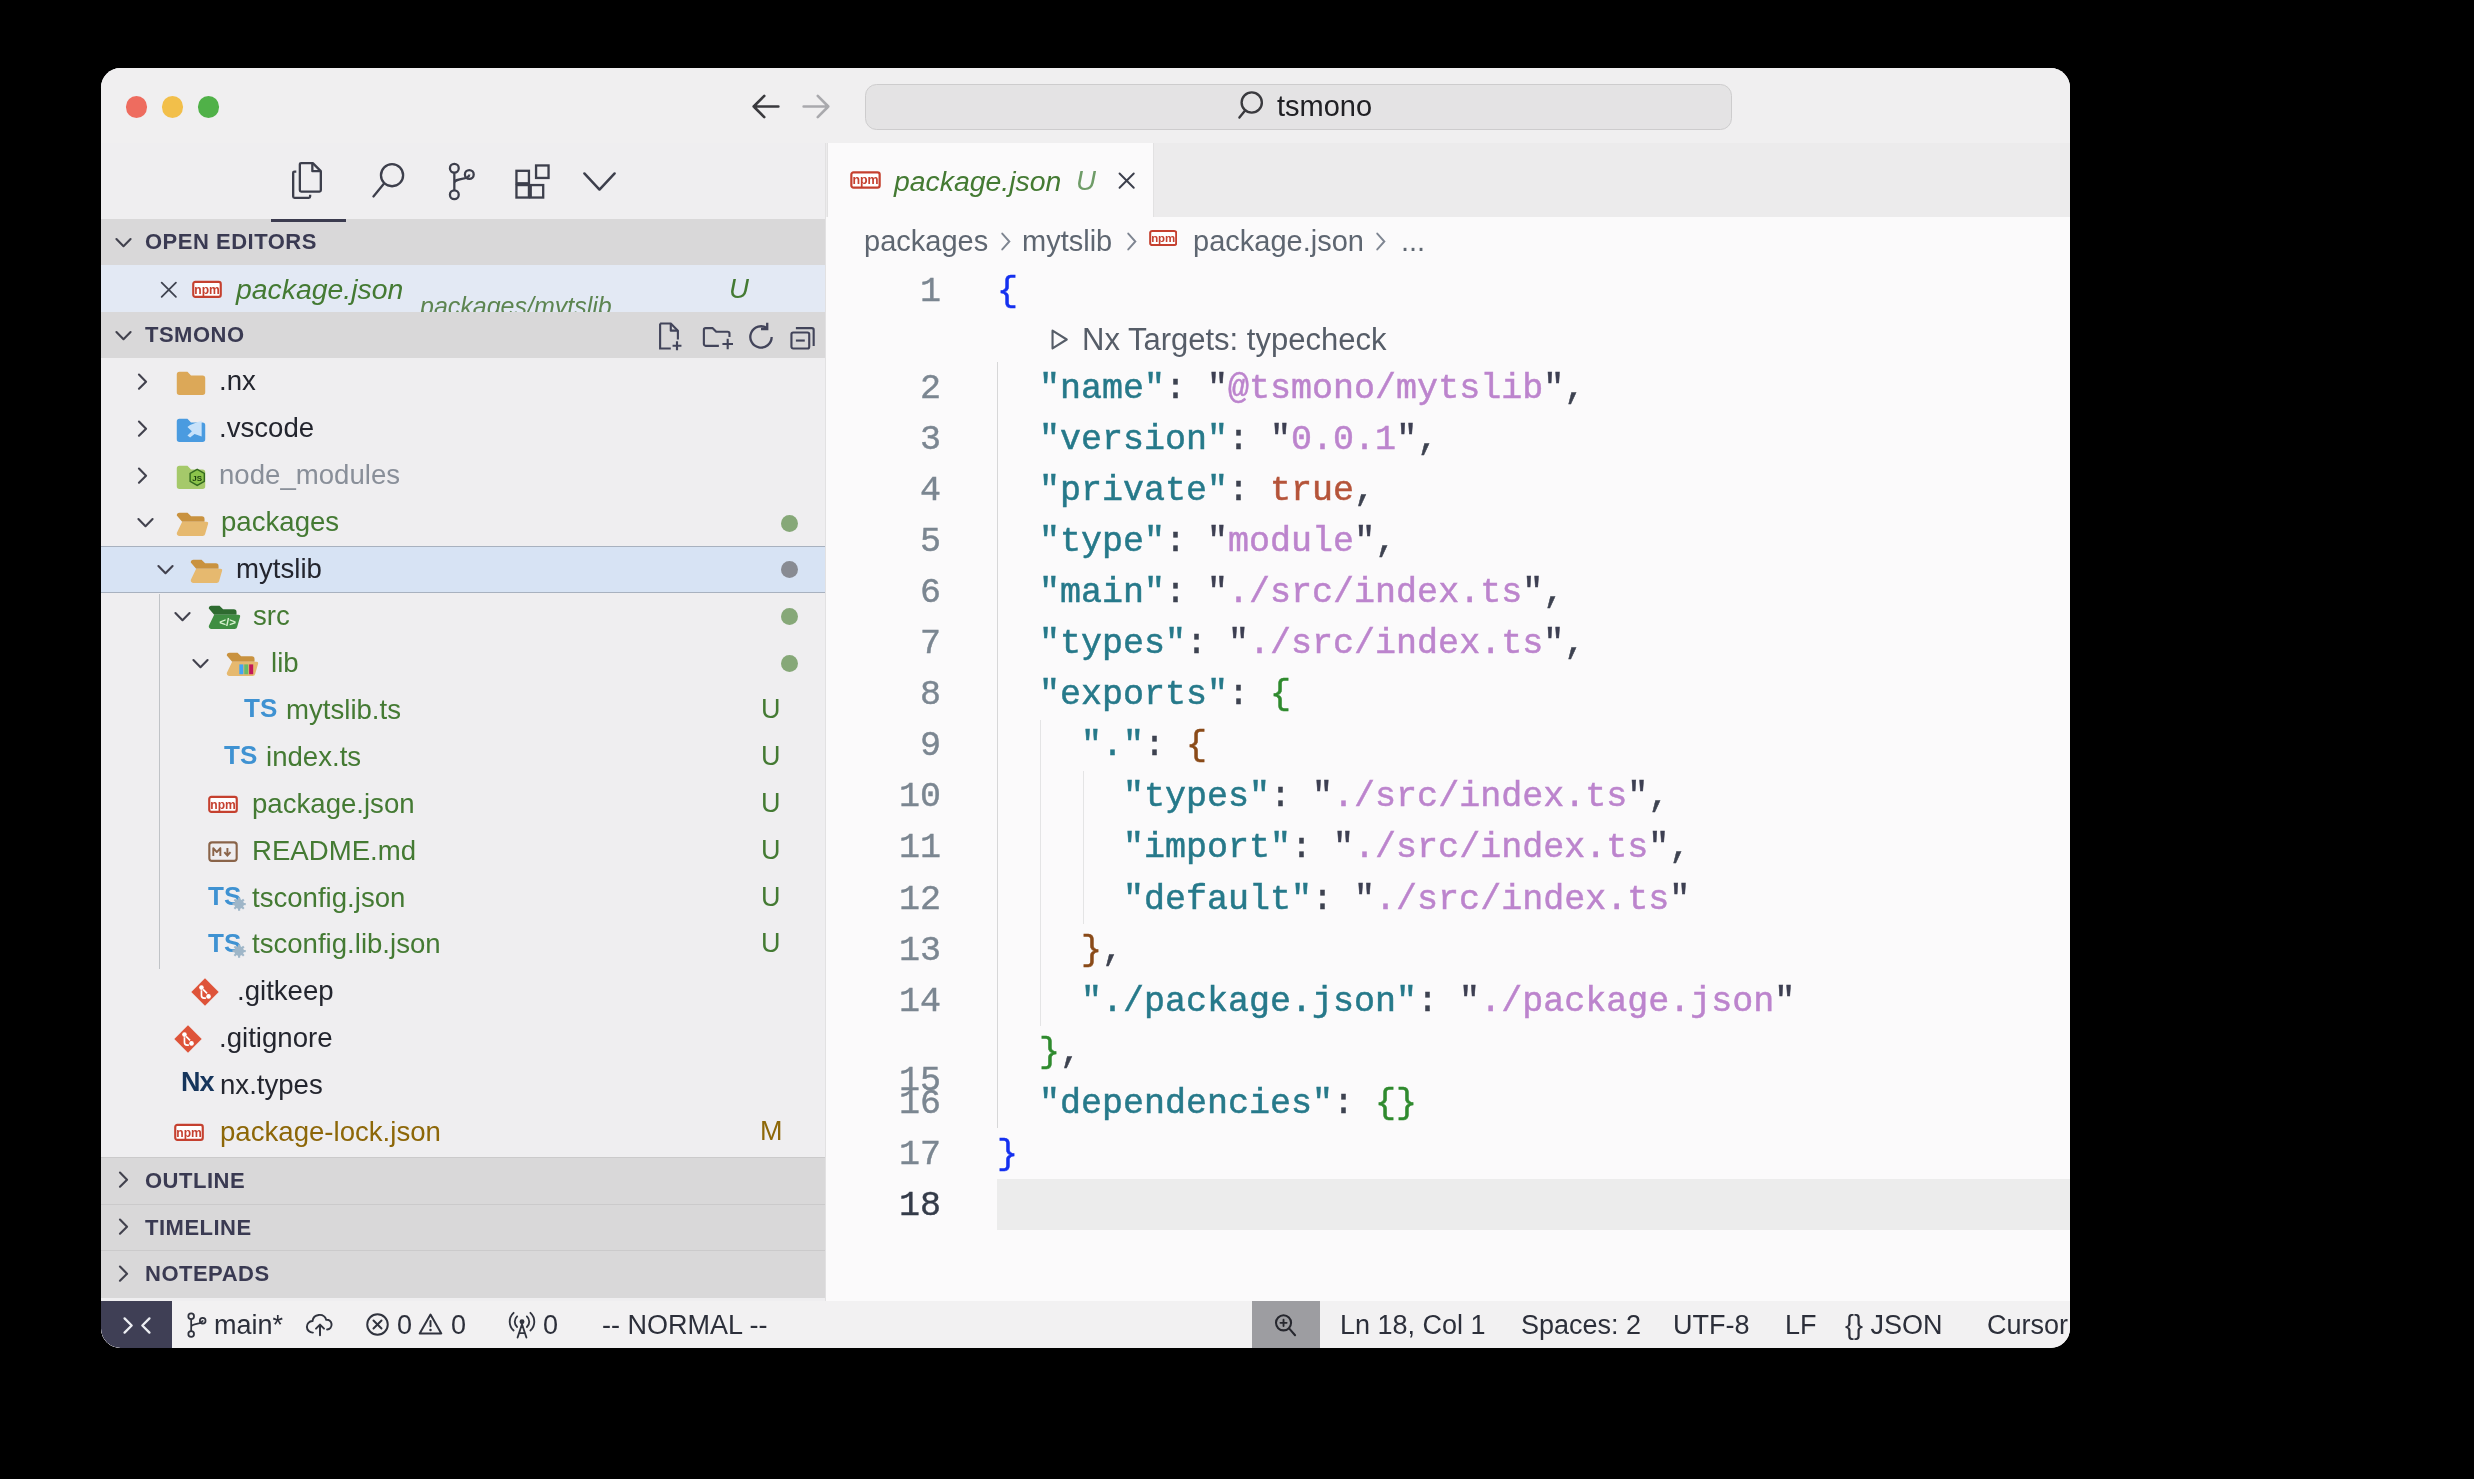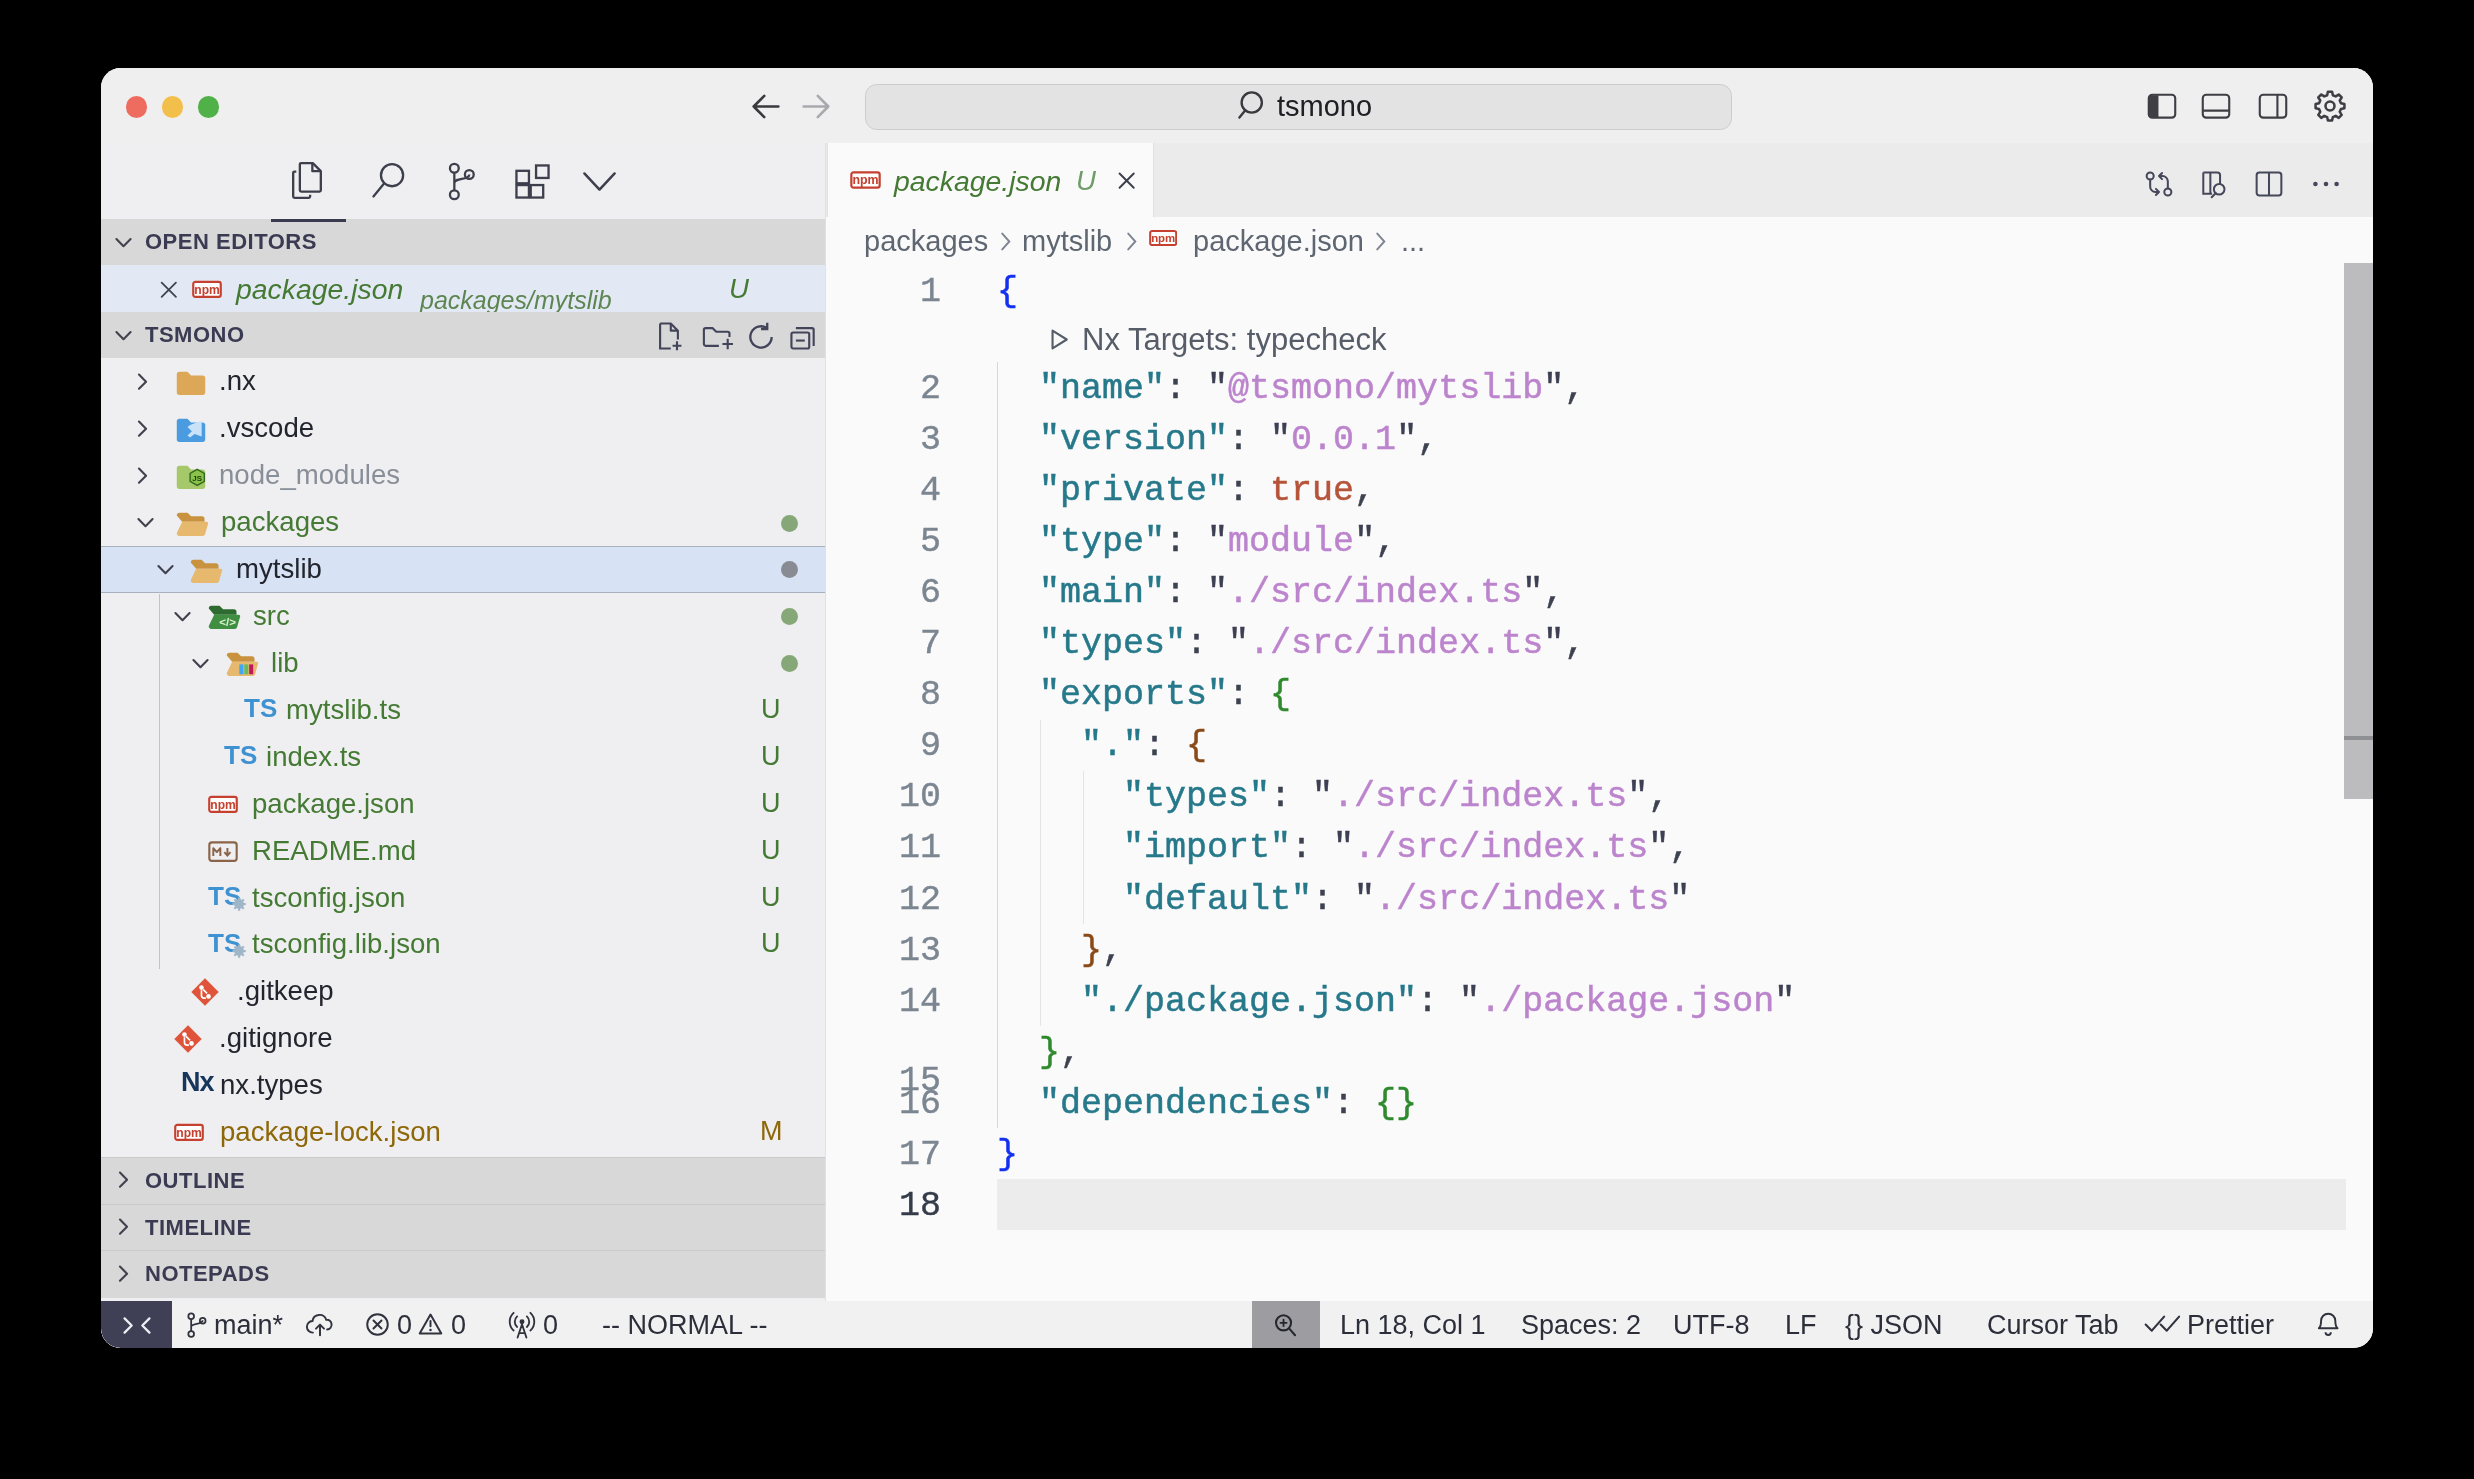--- a/index.html
+++ b/index.html
@@ -1,17 +1,17 @@
 <!DOCTYPE html>
 <html style="font-size:14.2px"><head><meta charset="utf-8"><style>
 
 *{margin:0;padding:0;box-sizing:border-box}
 html,body{width:2475px;height:1479px;background:#000;overflow:hidden}
 body{font-family:"Liberation Sans",sans-serif;}
-#win{position:absolute;left:101px;top:68px;width:2272px;height:1280px;border-radius:19.6px;background:#f0eff0;overflow:hidden}
+#win{position:absolute;left:101px;top:68px;width:1969px;height:1280px;border-radius:19.6px;background:#f0eff0;overflow:hidden}
 .abs{position:absolute}
 svg{display:block}
 .rlab{position:absolute;font-size:27.6px;color:#23252e;white-space:nowrap}
 .dot{position:absolute;width:17px;height:17px;border-radius:50%}
 .hdr{position:absolute;left:0;width:724px;background:#d9d8d9}
 .hdrt{position:absolute;left:44px;font-weight:bold;font-size:22px;letter-spacing:0.5px;color:#3a3a52}
 .cl{position:absolute;white-space:pre;font-family:"Liberation Mono",monospace;font-size:35px;line-height:51px;left:896px;-webkit-text-stroke:0.5px}
 .ln{position:absolute;width:107px;left:733px;text-align:right;font-family:"Liberation Mono",monospace;font-size:35px;line-height:51px;color:#7b8691;-webkit-text-stroke:0.4px}
 .k{color:#26798a}.s{color:#bc84cd}.q{color:#3d3f52}.p{color:#3d4250}
 .b1{color:#1430ef}.b2{color:#2f8a2e}.b3{color:#8a4a18}.t{color:#b5543a}
@@ -184,21 +184,21 @@
 <div class="hdrt" style="top:151px;line-height:46px">OPEN EDITORS</div>
 <div class="abs" style="left:0;top:197px;width:724px;height:47px;background:#e3e9f4"></div>
 <svg class="abs" style="left:58px;top:212px" width="19.6" height="19.6" viewBox="0 0 22 22">
 <path d="M3 3 L19 19 M19 3 L3 19" stroke="#3f4350" stroke-width="2" stroke-linecap="round"></path>
     </svg>
 <svg class="abs" style="left:91px;top:212px" width="30" height="18.7" viewBox="0 0 36 21">
 <rect x="1.5" y="1.5" width="33" height="18" rx="2.5" fill="#fff" stroke="#c5402f" stroke-width="2.6"></rect>
 <text x="18" y="15.5" text-anchor="middle" font-family="Liberation Sans" font-weight="bold" font-size="14.5" fill="#c5402f">npm</text>
     </svg>
 <div class="abs" style="left:135px;top:197px;height:47px;line-height:48px;font-size:28.4px;font-style:italic;color:#447a33">package.json</div>
-<div class="abs" style="left:319px;top:208px;height:47px;line-height:49px;font-size:25px;font-style:italic;color:#5d8551">packages/mytslib</div>
+<div class="abs" style="left:319px;top:214px;height:47px;line-height:49px;font-size:25px;font-style:italic;color:#5d8551">packages/mytslib</div>
 <div class="abs" style="left:628px;top:197px;height:47px;line-height:48px;font-size:27.6px;font-style:italic;color:#447a33">U</div>
 <div class="hdr" style="top:244px;height:46px"></div>
 <svg class="abs" style="left:10.7px;top:257px" width="23" height="21.3" viewBox="0 0 26 24">
 <path d="M5 8 L13 16 L21 8" fill="none" stroke="#42424e" stroke-width="2.4" stroke-linecap="round" stroke-linejoin="round"></path>
     </svg>
 <div class="hdrt" style="top:244px;line-height:46px">TSMONO</div>
 <svg class="abs" style="left:552px;top:252px" width="32" height="32" viewBox="0 0 36 36">
 <path d="M8 4 h12 l8 8 v10" fill="none" stroke="#42445a" stroke-width="2.4" stroke-linejoin="round"></path>
 <path d="M20 4 v8 h8" fill="none" stroke="#42445a" stroke-width="2.4" stroke-linejoin="round"></path>
 <path d="M8 4 v28 h12" fill="none" stroke="#42445a" stroke-width="2.4"></path>

